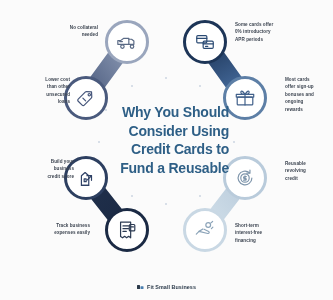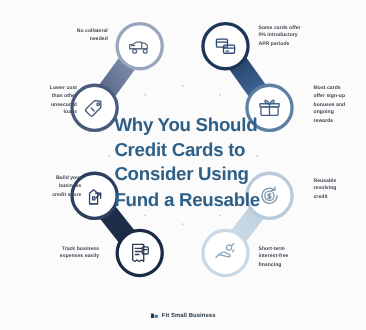--- a/index.html
+++ b/index.html
@@ -22,22 +22,22 @@
   .label{
     position:absolute;width:66px;
     font-size:4.6px;line-height:1.62;font-weight:bold;
     color:#3e4652;letter-spacing:.01em;
   }
   .label.l{text-align:right;}
   .label.r{text-align:left;}
 
   #center-title{
     position:absolute;left:104px;top:103px;width:125px;
-    text-align:left;color:#2e5f86;
-    font-size:17px;line-height:1.33;font-weight:bold;
+    text-align:right;color:#2e5f86;
+    font-size:14px;line-height:1.33;font-weight:bold;
     letter-spacing:-.015em;
   }
   #center-title span{display:block;white-space:nowrap;}
 
   #footer-logo{
     position:absolute;left:0;right:0;bottom:10px;
     display:flex;align-items:center;justify-content:center;gap:3px;
   }
   #footer-logo .mark{width:7px;height:6px;display:block;}
   #footer-logo .wordmark{
@@ -211,22 +211,22 @@
       <path d="M8.6 12.2l3 3"></path>
     </svg>
   </div>
   <div class="label l" style="left: 4px; top: 76px; white-space: pre-line;">Lower cost
 than other
 unsecured
 loans</div>
 
   <div id="center-title" style="color: rgb(46, 95, 134);">
     <span>Why You Should</span>
+    <span>Consider Using</span>
     <span>Credit Cards to</span>
-    <span>Consider Using</span>
     <span>Fund a Reusable</span>
   </div>
 
   <div id="footer-logo">
     <svg class="mark" viewBox="0 0 14 12">
       <rect x="0" y="2" width="6" height="8" rx="1" fill="#2b3a4a"></rect>
       <rect x="7" y="4.4" width="6" height="5.6" rx="1" fill="#4a7fb0"></rect>
     </svg>
     <span class="wordmark">Fit Small Business</span>
   </div>

